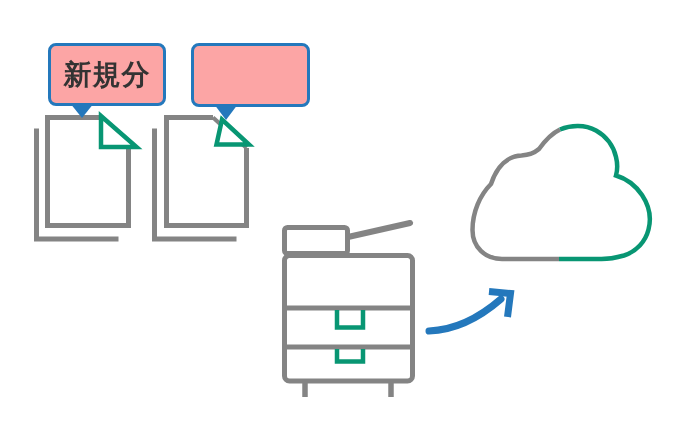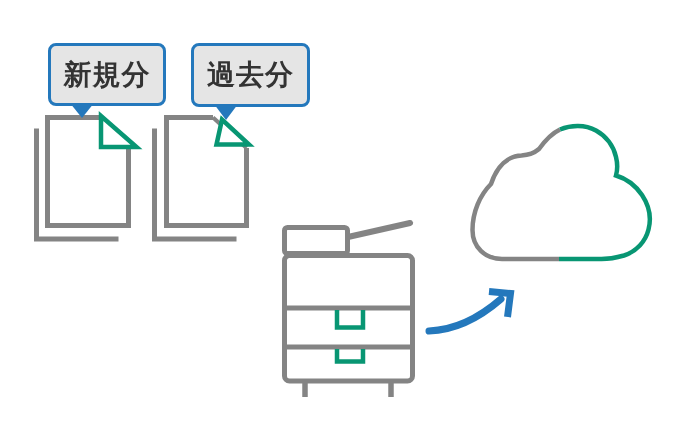--- a/index.html
+++ b/index.html
@@ -6,21 +6,21 @@
   .stage{
     position:relative;
     width:686px;height:431px;
     background:#ffffff;
     overflow:hidden;
     font-family:"Liberation Sans","DejaVu Sans",sans-serif;
   }
   .artwork{position:absolute;left:0;top:0;}
   .bubble{
     position:absolute;
-    background:#e5e5e5;
+    background:#fca5a5;
     border:3px solid #2478bc;
     border-radius:8px;
     display:flex;align-items:center;justify-content:center;
     font-size:28px;font-weight:bold;color:#333333;
     letter-spacing:1px;
     box-sizing:border-box;
   }
   .bubble-new{left:48px;top:43px;width:118px;height:63px;}
   .bubble-past{left:191px;top:43px;width:119px;height:64px;}
   .tail{
@@ -87,17 +87,16 @@
                C617 257.5 610 259 601.5 259 L559 259" fill="none" stroke-width="4.5" stroke="#089673"></path>
     </g>
   </svg>
 
   <div class="bubble bubble-new">
     <span>新規分</span>
     <span class="tail"></span>
   </div>
 
   <div class="bubble bubble-past">
-    <span>過去分</span>
     <span class="tail"></span>
   </div>
 
 </div>
 
 </body></html>

